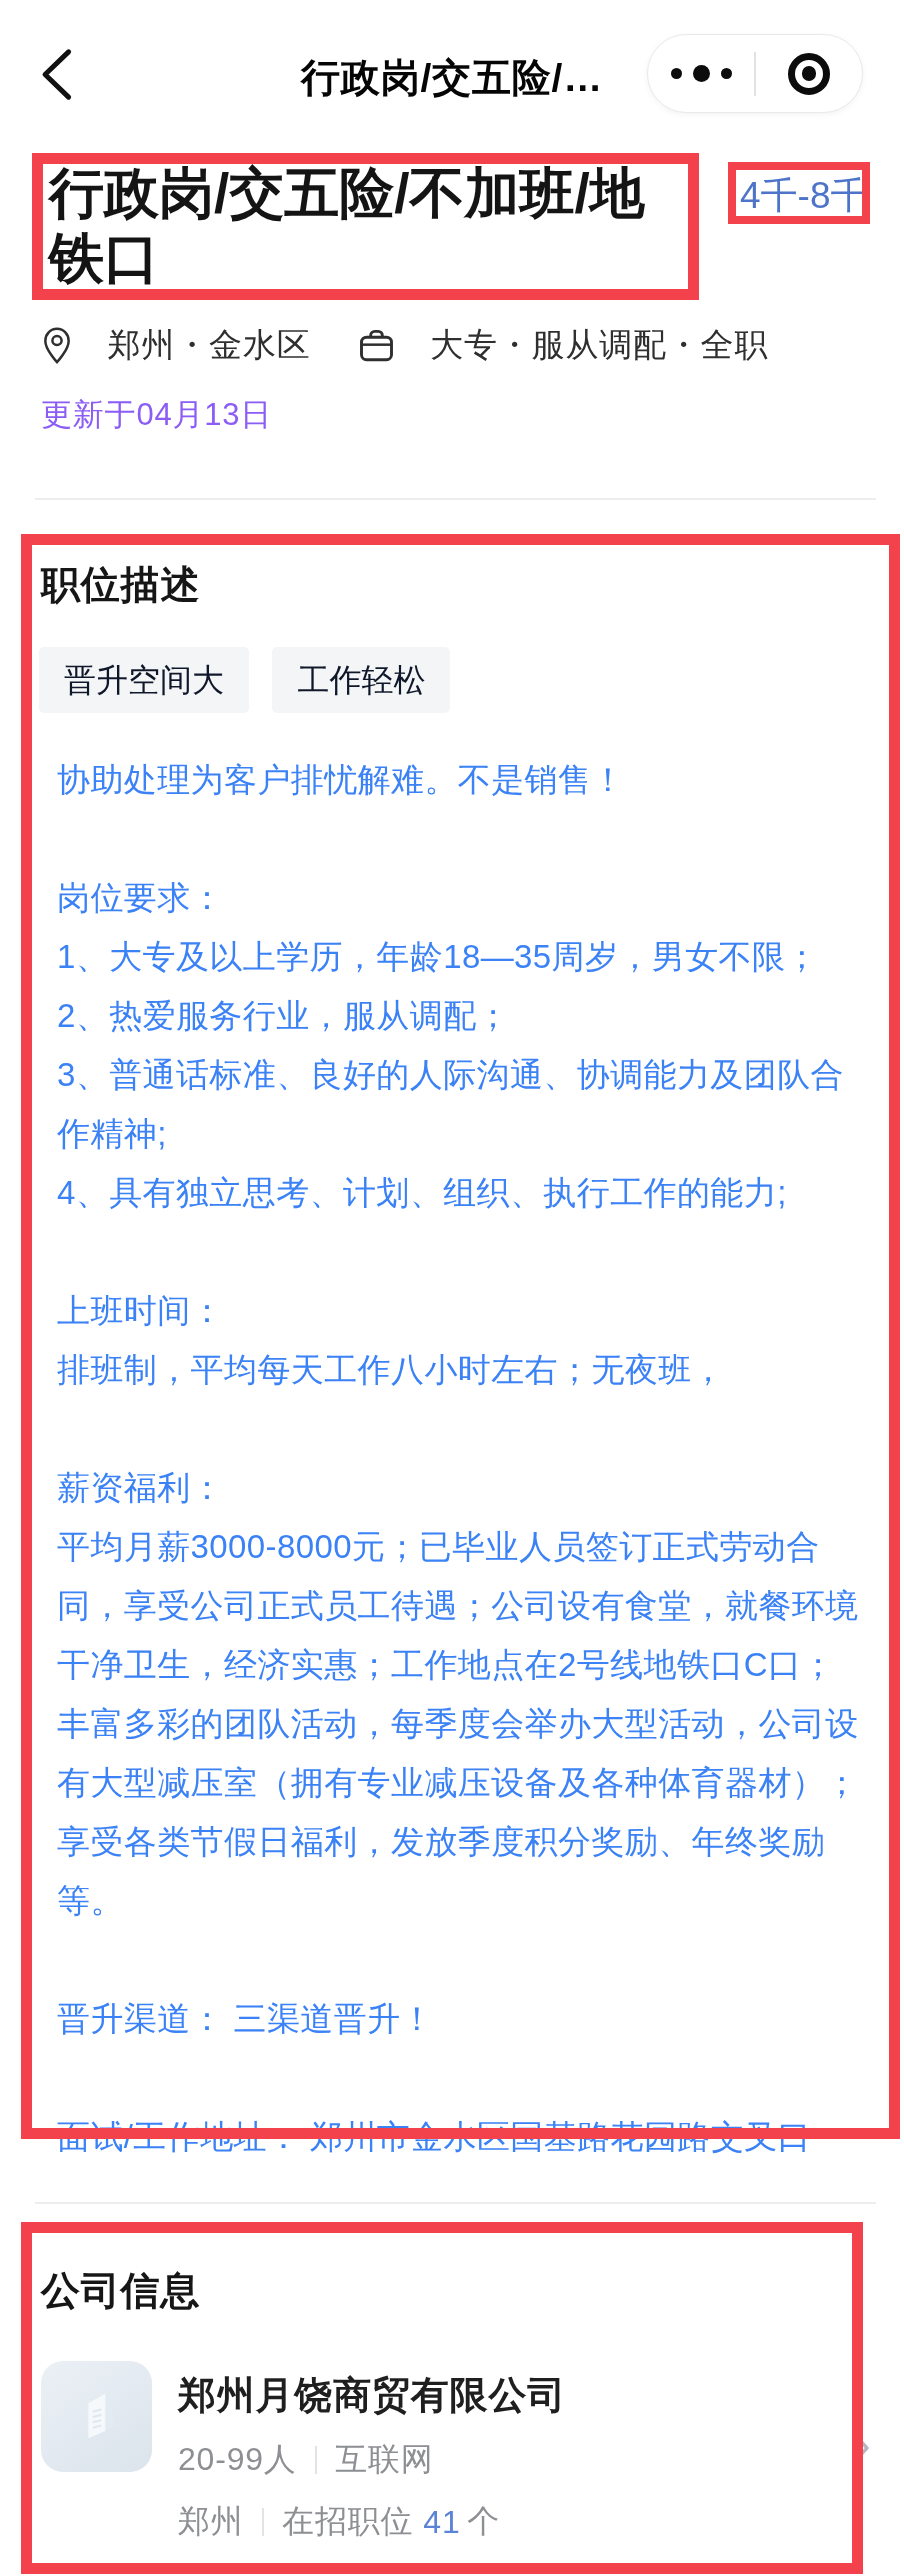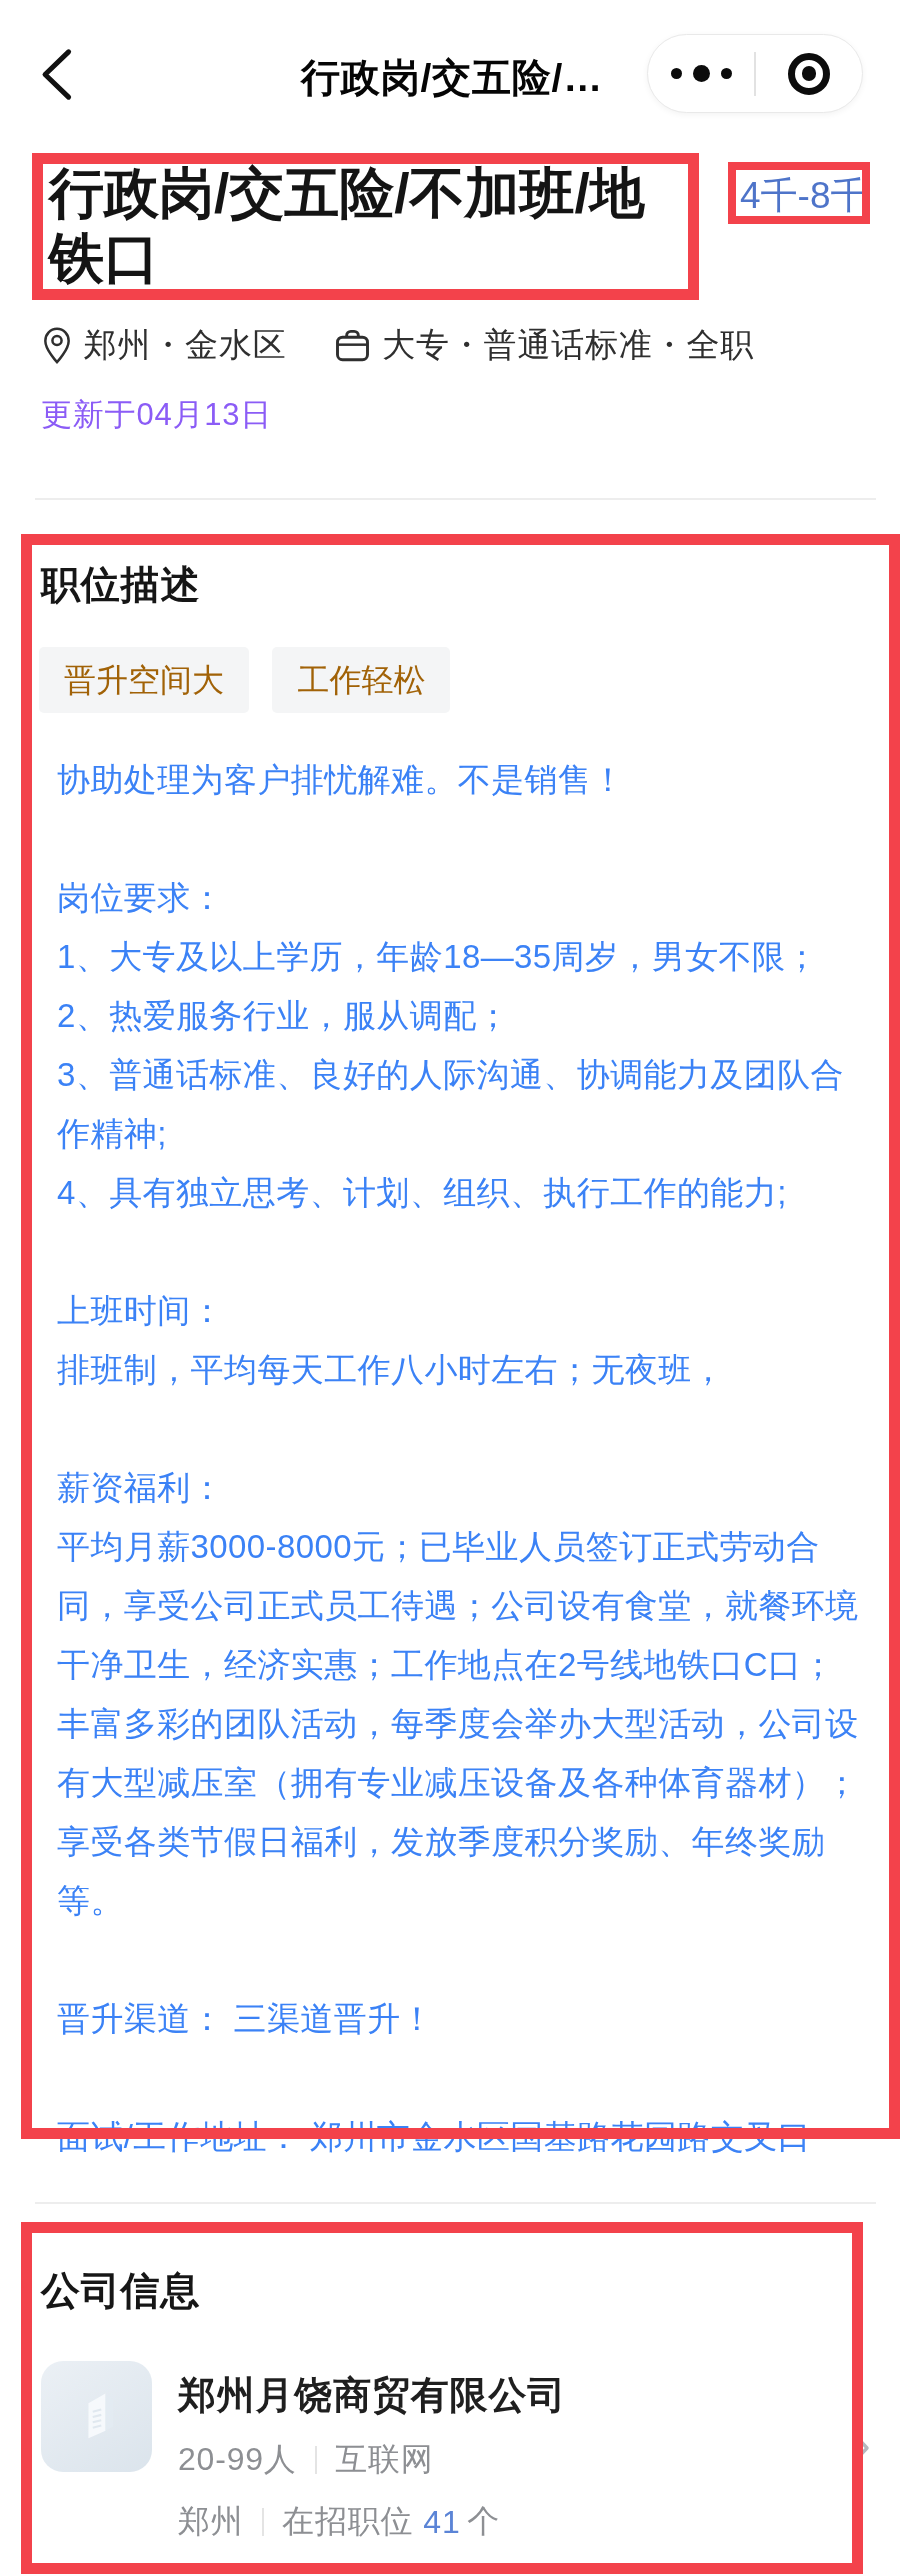--- a/index.html
+++ b/index.html
@@ -22,32 +22,32 @@
   .dots i.big{width:17px;height:17px;}
   .target-outer{position:relative;width:42px;height:42px;border:7.5px solid #0c0c0c;border-radius:50%;box-sizing:border-box;}
   .target-inner{position:absolute;left:50%;top:50%;width:14.2px;height:14.2px;margin:-7.1px 0 0 -7.1px;border-radius:50%;background:#0c0c0c;}
   
   .job-title{position:absolute;left:49px;top:161px;width:616px;margin:0;
     font-size:55px;line-height:65px;font-weight:700;color:#141414;word-break:break-all;}
   .salary{position:absolute;left:740px;top:171px;width:126px;font-size:37px;font-weight:500;
     color:#4e74c9;white-space:nowrap;}
   .meta-row{position:absolute;left:42px;top:323px;display:flex;align-items:center;
     font-size:33px;color:#2f2f2f;letter-spacing:0.8px;}
-  .meta-group{display:flex;align-items:center;}
+  .meta-group{display:flex;align-items:center;gap:24px;}
   .meta-group .micon{margin-right:11.7px;display:flex;align-items:center;}
   .meta-gap{width:47px;}
   .updated{position:absolute;left:41px;top:394px;font-size:31px;color:#8b5cf6;letter-spacing:0.8px;}
   .divider{position:absolute;left:35px;width:841px;height:1.7px;background:#ededed;}
   .divider.d1{top:498px;}
   .divider.d2{top:2202px;}
   
   .section-heading{position:absolute;left:41px;margin:0;font-size:39px;font-weight:700;color:#161616;letter-spacing:0.8px;}
   .desc-heading{top:558px;}
   .tags{position:absolute;left:39px;top:647px;display:flex;gap:23.4px;}
-  .tag{background:#f4f5f6;color:#a16207;font-size:32px;line-height:32px;
+  .tag{background:#f4f5f6;color:#0f172a;font-size:32px;line-height:32px;
     padding:17px 25px;border-radius:5px;white-space:nowrap;}
   .desc-body{position:absolute;left:41px;top:734px;width:811px;margin:16px;
     font-size:33px;line-height:59px;color:#3b82f6;white-space:pre-line;letter-spacing:0.4px;}
   
   .comp-heading{top:2264px;}
   .company-card{position:absolute;left:41px;top:2358px;width:804px;height:184px;cursor:pointer;}
   .company-logo{position:absolute;left:0;top:3.3px;width:111px;height:111px;border-radius:22px;
     background:linear-gradient(145deg,#ebf0f5 0%,#dbe4ec 100%);display:flex;align-items:center;justify-content:center;}
   .company-name{position:absolute;left:137px;top:11.7px;margin:0;font-size:38px;font-weight:600;color:#1f1f1f;letter-spacing:0.8px;}
   .company-meta{position:absolute;left:137px;font-size:32px;color:#8d8f93;display:flex;align-items:center;letter-spacing:0.8px;text-align:center;}
@@ -107,21 +107,21 @@
     </span>
     <span class="meta-gap"></span>
     <span class="meta-group">
       <span class="micon">
         <svg width="37" height="35" viewBox="0 0 44 42">
           <rect x="4" y="11" width="36" height="27" rx="6" fill="none" stroke="#2f2f2f" stroke-width="3.5"></rect>
           <path d="M15 11 V9 a5 5 0 0 1 5 -5 h4 a5 5 0 0 1 5 5 V11" fill="none" stroke="#2f2f2f" stroke-width="3.5"></path>
           <line x1="4" y1="20" x2="40" y2="20" stroke="#2f2f2f" stroke-width="3"></line>
         </svg>
       </span>
-      <span>大专・普通话标准・全职</span>
+      <span>大专・服从调配・全职</span>
     </span>
   </div>
 
   <div class="updated">更新于04月13日</div>
 
   <div class="divider d1"></div>
 
   <h2 class="section-heading desc-heading">职位描述</h2>
 
   <div class="tags">

